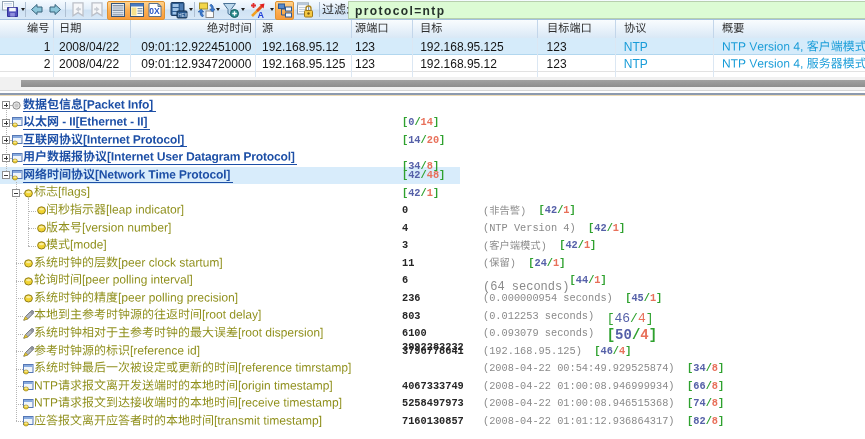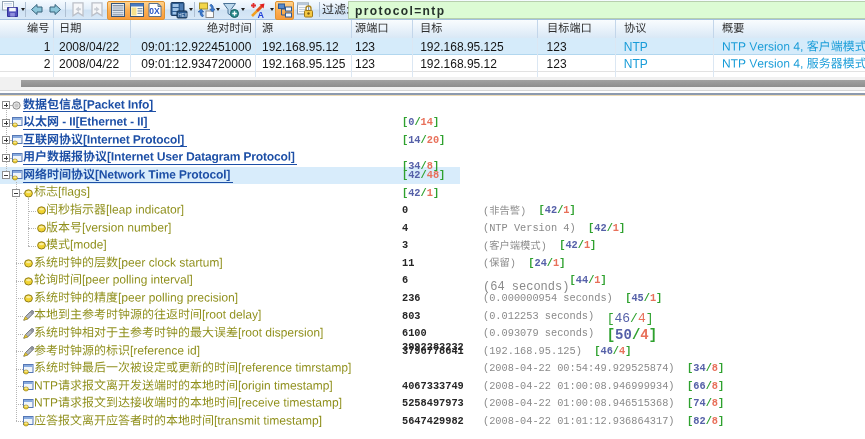--- a/index.html
+++ b/index.html
@@ -431,14 +431,14 @@
 <div style="position:absolute;left:687.1px;top:397.4px;font-family:'Liberation Mono',monospace;font-size:10.3px;font-weight:bold;white-space:pre"><span style="color:#2ea12e">[</span><span style="color:#5560a8">74</span><span style="color:#2ea12e">/</span><span style="color:#e8705a">8</span><span style="color:#2ea12e">]</span></div>
 <svg class="abs" style="left:22.5px;top:416.2px" width="11" height="11" viewBox="0 0 11 11">
     <rect x="0.5" y="0.5" width="9.5" height="8" fill="#f0f5fb" stroke="#5577b5"></rect>
     <rect x="1" y="1" width="8.5" height="2" fill="#88abdf"></rect>
     <ellipse cx="3" cy="8" rx="2.4" ry="2" fill="#eecf35" stroke="#9a841a" stroke-width="0.7"></ellipse>
     <ellipse cx="3" cy="7.3" rx="1.8" ry="0.7" fill="#f8ea9a"></ellipse>
   </svg>
 <div style="position:absolute;left:33.5px;top:413.9px;line-height:0"><svg width="289" height="15" viewBox="0 0 289 15">
       <path transform="translate(0,10.56)" d="M3.2 -5.9C3.7 -4.6 4.2 -2.9 4.5 -1.8L5.3 -2.1C5.1 -3.2 4.5 -4.9 3.9 -6.2ZM5.8 -6.6C6.2 -5.2 6.6 -3.5 6.8 -2.4L7.6 -2.7C7.5 -3.8 7.0 -5.5 6.6 -6.8ZM5.6 -9.9C5.8 -9.5 6.1 -9.0 6.3 -8.5H1.5V-5.3C1.5 -3.6 1.4 -1.2 0.4 0.5C0.6 0.6 1.1 0.9 1.2 1.0C2.2 -0.7 2.4 -3.4 2.4 -5.3V-7.7H11.3V-8.5H7.3C7.1 -9.0 6.8 -9.6 6.5 -10.2ZM2.5 -0.5V0.4H11.5V-0.5H8.2C9.3 -2.3 10.2 -4.5 10.8 -6.5L9.8 -6.9C9.4 -4.8 8.4 -2.3 7.3 -0.5Z M17.8 -7.2C16.8 -5.8 14.8 -4.6 12.5 -3.8C12.7 -3.7 12.9 -3.3 13.1 -3.1C14.0 -3.4 14.8 -3.8 15.6 -4.2V-3.8H20.5V-4.4C21.3 -3.9 22.2 -3.5 23.0 -3.3C23.2 -3.5 23.4 -3.9 23.7 -4.1C21.8 -4.6 19.6 -5.7 18.4 -6.6L18.7 -6.9ZM16.1 -4.6C16.8 -5.0 17.4 -5.5 17.9 -6.0C18.5 -5.6 19.3 -5.1 20.1 -4.6ZM14.5 -2.8V1.0H15.4V0.5H20.6V0.9H21.5V-2.8ZM15.4 -0.3V-2.1H20.6V-0.3ZM14.4 -10.1C14.0 -9.0 13.3 -7.8 12.4 -7.1C12.7 -7.0 13.0 -6.7 13.2 -6.6C13.6 -7.0 14.0 -7.6 14.4 -8.2H15.0C15.3 -7.7 15.6 -7.1 15.7 -6.6L16.5 -6.9C16.4 -7.3 16.2 -7.7 15.9 -8.2H17.9V-9.0H14.8C15.0 -9.3 15.1 -9.6 15.3 -9.9ZM19.1 -10.1C18.9 -9.2 18.3 -8.2 17.7 -7.6C17.9 -7.5 18.3 -7.2 18.4 -7.1C18.7 -7.4 19.0 -7.8 19.2 -8.2H20.1C20.4 -7.7 20.8 -7.1 20.9 -6.7L21.8 -7.0C21.6 -7.3 21.4 -7.8 21.1 -8.2H23.3V-8.9H19.6C19.8 -9.3 19.9 -9.6 20.0 -9.9Z M29.1 -9.7V0.9H30.0V-4.7H30.3C30.8 -3.5 31.4 -2.3 32.2 -1.3C31.6 -0.7 30.9 -0.1 30.0 0.3C30.3 0.5 30.5 0.8 30.6 1.0C31.5 0.6 32.2 -0.0 32.8 -0.7C33.4 0.0 34.1 0.5 34.9 0.9C35.1 0.7 35.4 0.3 35.6 0.2C34.8 -0.2 34.0 -0.7 33.4 -1.4C34.2 -2.5 34.8 -3.9 35.1 -5.4L34.5 -5.6L34.4 -5.6H30.0V-8.8H33.8C33.8 -7.8 33.7 -7.3 33.5 -7.1C33.4 -7.0 33.3 -7.0 33.0 -7.0C32.8 -7.0 32.0 -7.0 31.2 -7.1C31.4 -6.9 31.5 -6.6 31.5 -6.4C32.3 -6.3 33.0 -6.3 33.4 -6.3C33.8 -6.3 34.1 -6.4 34.3 -6.6C34.6 -6.9 34.7 -7.6 34.7 -9.3C34.8 -9.4 34.8 -9.7 34.8 -9.7ZM31.2 -4.7H34.1C33.8 -3.8 33.3 -2.8 32.8 -2.0C32.1 -2.8 31.6 -3.8 31.2 -4.7ZM26.3 -10.1V-7.7H24.6V-6.8H26.3V-4.2L24.4 -3.7L24.6 -2.8L26.3 -3.3V-0.2C26.3 0.0 26.2 0.1 26.0 0.1C25.8 0.1 25.2 0.1 24.5 0.1C24.7 0.3 24.8 0.7 24.8 1.0C25.8 1.0 26.3 0.9 26.7 0.8C27.0 0.6 27.2 0.4 27.2 -0.2V-3.6L28.6 -4.0L28.5 -4.9L27.2 -4.5V-6.8H28.5V-7.7H27.2V-10.1Z M41.1 -9.9C41.4 -9.3 41.8 -8.5 42.0 -8.0L43.0 -8.3C42.8 -8.8 42.4 -9.6 42.0 -10.2ZM36.6 -8.0V-7.1H38.5C39.2 -5.3 40.1 -3.7 41.4 -2.4C40.0 -1.3 38.4 -0.5 36.4 0.1C36.6 0.3 36.9 0.7 37.0 0.9C39.0 0.3 40.7 -0.6 42.0 -1.8C43.4 -0.6 45.0 0.3 47.0 0.9C47.1 0.6 47.4 0.2 47.6 0.0C45.7 -0.4 44.1 -1.3 42.7 -2.4C43.9 -3.6 44.9 -5.2 45.6 -7.1H47.4V-8.0ZM42.0 -3.0C40.9 -4.2 40.0 -5.5 39.4 -7.1H44.5C43.9 -5.5 43.1 -4.1 42.0 -3.0Z M53.2 -9.9C53.3 -9.6 53.5 -9.3 53.6 -9.0H48.8V-8.2H59.3V-9.0H54.5C54.4 -9.3 54.2 -9.8 54.0 -10.2ZM51.5 -0.3C51.8 -0.4 52.3 -0.5 55.9 -0.9C56.1 -0.6 56.2 -0.4 56.3 -0.2L56.9 -0.7C56.6 -1.2 56.0 -2.0 55.5 -2.7L54.9 -2.3L55.5 -1.5L52.5 -1.2C52.9 -1.7 53.3 -2.2 53.6 -2.8H57.9V0.0C57.9 0.2 57.8 0.2 57.6 0.2C57.4 0.2 56.7 0.2 56.1 0.2C56.2 0.4 56.4 0.7 56.4 0.9C57.3 0.9 57.9 0.9 58.2 0.8C58.6 0.7 58.7 0.5 58.7 0.0V-3.6H54.1L54.6 -4.4H58.0V-7.8H57.1V-5.1H50.9V-7.8H50.1V-4.4H53.6C53.4 -4.1 53.3 -3.8 53.1 -3.6H49.3V0.9H50.2V-2.8H52.7C52.4 -2.3 52.1 -2.0 52.0 -1.8C51.7 -1.5 51.5 -1.2 51.2 -1.2C51.3 -0.9 51.5 -0.5 51.5 -0.3ZM55.6 -8.0C55.2 -7.7 54.7 -7.3 54.1 -7.0C53.5 -7.4 52.8 -7.7 52.2 -7.9L51.8 -7.5C52.3 -7.3 52.9 -7.0 53.5 -6.7C52.8 -6.3 52.1 -6.0 51.5 -5.8C51.6 -5.7 51.9 -5.4 52.0 -5.3C52.6 -5.6 53.4 -5.9 54.1 -6.4C54.9 -6.0 55.5 -5.6 56.0 -5.3L56.4 -5.9C56.0 -6.1 55.4 -6.4 54.8 -6.7C55.3 -7.0 55.8 -7.4 56.2 -7.7Z M67.8 -8.4V-5.0H64.4V-5.5V-8.4ZM60.6 -5.0V-4.2H63.5C63.3 -2.5 62.7 -0.9 60.6 0.3C60.9 0.5 61.2 0.8 61.4 1.0C63.6 -0.4 64.2 -2.3 64.4 -4.2H67.8V1.0H68.7V-4.2H71.4V-5.0H68.7V-8.4H71.0V-9.3H61.1V-8.4H63.5V-5.5L63.5 -5.0Z M75.2 -5.9C75.7 -4.6 76.2 -2.9 76.5 -1.8L77.3 -2.1C77.1 -3.2 76.5 -4.9 75.9 -6.2ZM77.8 -6.6C78.2 -5.2 78.6 -3.5 78.8 -2.4L79.6 -2.7C79.5 -3.8 79.0 -5.5 78.6 -6.8ZM77.6 -9.9C77.8 -9.5 78.1 -9.0 78.3 -8.5H73.5V-5.3C73.5 -3.6 73.4 -1.2 72.4 0.5C72.6 0.6 73.1 0.9 73.2 1.0C74.2 -0.7 74.4 -3.4 74.4 -5.3V-7.7H83.3V-8.5H79.3C79.1 -9.0 78.8 -9.6 78.5 -10.2ZM74.5 -0.5V0.4H83.5V-0.5H80.2C81.3 -2.3 82.2 -4.5 82.8 -6.5L81.8 -6.9C81.4 -4.8 80.4 -2.3 79.3 -0.5Z M89.8 -7.2C88.8 -5.8 86.8 -4.6 84.5 -3.8C84.7 -3.7 84.9 -3.3 85.1 -3.1C86.0 -3.4 86.8 -3.8 87.6 -4.2V-3.8H92.5V-4.4C93.3 -3.9 94.2 -3.5 95.0 -3.3C95.2 -3.5 95.4 -3.9 95.7 -4.1C93.8 -4.6 91.6 -5.7 90.4 -6.6L90.7 -6.9ZM88.1 -4.6C88.8 -5.0 89.4 -5.5 89.9 -6.0C90.5 -5.6 91.3 -5.1 92.1 -4.6ZM86.5 -2.8V1.0H87.4V0.5H92.6V0.9H93.5V-2.8ZM87.4 -0.3V-2.1H92.6V-0.3ZM86.4 -10.1C86.0 -9.0 85.3 -7.8 84.4 -7.1C84.7 -7.0 85.0 -6.7 85.2 -6.6C85.6 -7.0 86.0 -7.6 86.4 -8.2H87.0C87.3 -7.7 87.6 -7.1 87.7 -6.6L88.5 -6.9C88.4 -7.3 88.2 -7.7 87.9 -8.2H89.9V-9.0H86.8C87.0 -9.3 87.1 -9.6 87.3 -9.9ZM91.1 -10.1C90.9 -9.2 90.3 -8.2 89.7 -7.6C89.9 -7.5 90.3 -7.2 90.4 -7.1C90.7 -7.4 91.0 -7.8 91.2 -8.2H92.1C92.4 -7.7 92.8 -7.1 92.9 -6.7L93.8 -7.0C93.6 -7.3 93.4 -7.8 93.1 -8.2H95.3V-8.9H91.6C91.8 -9.3 91.9 -9.6 92.0 -9.9Z M106.0 -9.7C105.6 -9.1 105.2 -8.6 104.7 -8.1V-8.6H101.7V-10.1H100.8V-8.6H97.7V-7.8H100.8V-6.2H96.6V-5.4H101.4C99.8 -4.4 98.1 -3.6 96.4 -3.0C96.6 -2.8 96.8 -2.5 97.0 -2.3C97.7 -2.6 98.4 -2.9 99.2 -3.2V1.0H100.1V0.6H105.0V0.9H105.9V-4.2H100.9C101.6 -4.5 102.2 -5.0 102.8 -5.4H107.4V-6.2H103.9C105.0 -7.1 106.0 -8.1 106.8 -9.3ZM101.7 -6.2V-7.8H104.4C103.8 -7.2 103.2 -6.7 102.5 -6.2ZM100.1 -1.5H105.0V-0.2H100.1ZM100.1 -2.2V-3.4H105.0V-2.2Z M113.7 -5.4C114.3 -4.5 115.1 -3.2 115.5 -2.5L116.3 -3.0C115.9 -3.7 115.1 -4.9 114.4 -5.8ZM111.9 -4.8V-2.1H109.8V-4.8ZM111.9 -5.6H109.8V-8.3H111.9ZM109.0 -9.1V-0.3H109.8V-1.3H112.7V-9.1ZM117.2 -10.0V-7.7H113.3V-6.8H117.2V-0.4C117.2 -0.2 117.1 -0.1 116.8 -0.1C116.6 -0.0 115.7 -0.0 114.7 -0.1C114.9 0.2 115.0 0.6 115.1 0.8C116.3 0.8 117.0 0.8 117.5 0.7C117.9 0.5 118.1 0.3 118.1 -0.4V-6.8H119.5V-7.7H118.1V-10.0Z M126.6 -5.1C127.3 -4.2 128.1 -3.0 128.5 -2.3L129.2 -2.7C128.8 -3.5 128.0 -4.6 127.3 -5.5ZM122.9 -10.1C122.8 -9.5 122.6 -8.7 122.4 -8.1H121.0V0.6H121.9V-0.3H125.2V-8.1H123.2C123.4 -8.7 123.6 -9.3 123.9 -9.9ZM121.9 -7.3H124.4V-4.8H121.9ZM121.9 -1.1V-4.0H124.4V-1.1ZM127.2 -10.1C126.8 -8.5 126.1 -6.8 125.3 -5.7C125.5 -5.6 125.9 -5.4 126.1 -5.2C126.5 -5.8 126.9 -6.5 127.2 -7.4H130.3C130.1 -2.5 129.9 -0.7 129.6 -0.3C129.4 -0.1 129.3 -0.1 129.0 -0.1C128.8 -0.1 128.0 -0.1 127.2 -0.2C127.4 0.1 127.5 0.5 127.5 0.7C128.2 0.7 128.9 0.8 129.3 0.7C129.8 0.7 130.0 0.6 130.3 0.2C130.8 -0.4 131.0 -2.2 131.1 -7.7C131.1 -7.8 131.1 -8.2 131.1 -8.2H127.5C127.7 -8.7 127.9 -9.3 128.0 -9.9Z M137.5 -10.1V-7.5H132.8V-6.6H136.4C135.5 -4.6 134.0 -2.7 132.4 -1.7C132.7 -1.5 133.0 -1.2 133.1 -0.9C134.8 -2.1 136.4 -4.3 137.3 -6.6H137.5V-2.2H134.7V-1.3H137.5V1.0H138.5V-1.3H141.3V-2.2H138.5V-6.6H138.6C139.5 -4.3 141.1 -2.1 142.9 -1.0C143.0 -1.2 143.4 -1.6 143.6 -1.8C141.9 -2.7 140.4 -4.6 139.5 -6.6H143.2V-7.5H138.5V-10.1Z M149.1 -9.0V-5.7L147.9 -5.1L148.2 -4.3L149.1 -4.7V-0.9C149.1 0.4 149.5 0.7 150.9 0.7C151.2 0.7 153.6 0.7 153.9 0.7C155.1 0.7 155.4 0.2 155.6 -1.5C155.3 -1.5 155.0 -1.7 154.8 -1.8C154.7 -0.5 154.6 -0.1 153.9 -0.1C153.4 -0.1 151.4 -0.1 151.0 -0.1C150.2 -0.1 150.0 -0.3 150.0 -0.9V-5.1L151.6 -5.8V-1.7H152.5V-6.2L154.2 -6.9C154.2 -4.9 154.1 -3.6 154.1 -3.3C154.0 -3.0 153.9 -3.0 153.7 -3.0C153.6 -3.0 153.2 -3.0 152.9 -3.0C153.0 -2.8 153.1 -2.5 153.1 -2.2C153.5 -2.2 153.9 -2.2 154.2 -2.3C154.6 -2.4 154.8 -2.6 154.9 -3.1C155.0 -3.6 155.0 -5.4 155.0 -7.6L155.1 -7.8L154.4 -8.1L154.3 -7.9L154.1 -7.8L152.5 -7.1V-10.1H151.6V-6.7L150.0 -6.0V-9.0ZM144.4 -1.8 144.8 -0.9C145.8 -1.4 147.2 -2.0 148.5 -2.6L148.3 -3.4L146.9 -2.9V-6.3H148.3V-7.2H146.9V-9.9H146.0V-7.2H144.5V-6.3H146.0V-2.5C145.4 -2.2 144.9 -2.0 144.4 -1.8Z M161.7 -5.4C162.3 -4.5 163.1 -3.2 163.5 -2.5L164.3 -3.0C163.9 -3.7 163.1 -4.9 162.4 -5.8ZM159.9 -4.8V-2.1H157.8V-4.8ZM159.9 -5.6H157.8V-8.3H159.9ZM157.0 -9.1V-0.3H157.8V-1.3H160.7V-9.1ZM165.2 -10.0V-7.7H161.3V-6.8H165.2V-0.4C165.2 -0.2 165.1 -0.1 164.8 -0.1C164.6 -0.0 163.7 -0.0 162.7 -0.1C162.9 0.2 163.0 0.6 163.1 0.8C164.3 0.8 165.0 0.8 165.5 0.7C165.9 0.5 166.1 0.3 166.1 -0.4V-6.8H167.5V-7.7H166.1V-10.0Z M169.1 -7.4V1.0H170.0V-7.4ZM169.3 -9.5C169.8 -9.0 170.4 -8.2 170.7 -7.7L171.5 -8.2C171.2 -8.7 170.5 -9.4 170.0 -9.9ZM172.5 -3.5H175.4V-1.9H172.5ZM172.5 -5.9H175.4V-4.3H172.5ZM171.7 -6.6V-1.2H176.3V-6.6ZM172.2 -9.4V-8.6H178.0V-0.1C178.0 0.0 178.0 0.1 177.8 0.1C177.7 0.1 177.2 0.1 176.7 0.1C176.8 0.3 176.9 0.7 177.0 0.9C177.7 0.9 178.2 0.9 178.5 0.8C178.8 0.6 179.0 0.4 179.0 -0.1V-9.4Z M180.9 2.5V-8.7H183.2V-7.9H181.9V1.7H183.2V2.5Z M186.6 -0.0Q186.1 0.1 185.5 0.1Q184.2 0.1 184.2 -1.3V-5.6H183.5V-6.3H184.3L184.6 -7.8H185.3V-6.3H186.5V-5.6H185.3V-1.6Q185.3 -1.1 185.5 -0.9Q185.6 -0.7 186.0 -0.7Q186.2 -0.7 186.6 -0.8Z M187.5 0.0V-4.9Q187.5 -5.5 187.5 -6.3H188.5Q188.5 -5.3 188.5 -5.0H188.5Q188.8 -5.9 189.1 -6.2Q189.4 -6.5 190.0 -6.5Q190.2 -6.5 190.5 -6.4V-5.4Q190.3 -5.5 189.9 -5.5Q189.2 -5.5 188.9 -4.9Q188.6 -4.4 188.6 -3.3V0.0Z M193.1 0.1Q192.1 0.1 191.7 -0.4Q191.2 -0.9 191.2 -1.8Q191.2 -2.8 191.8 -3.3Q192.5 -3.8 193.9 -3.8L195.3 -3.9V-4.2Q195.3 -5.0 195.0 -5.3Q194.7 -5.7 194.0 -5.7Q193.3 -5.7 192.9 -5.4Q192.6 -5.2 192.6 -4.6L191.5 -4.7Q191.7 -6.5 194.0 -6.5Q195.2 -6.5 195.8 -5.9Q196.4 -5.4 196.4 -4.3V-1.6Q196.4 -1.1 196.5 -0.9Q196.6 -0.7 197.0 -0.7Q197.1 -0.7 197.3 -0.7V-0.0Q196.9 0.1 196.5 0.1Q195.9 0.1 195.7 -0.2Q195.4 -0.6 195.4 -1.2H195.3Q194.9 -0.5 194.4 -0.2Q193.9 0.1 193.1 0.1ZM193.3 -0.7Q193.9 -0.7 194.4 -0.9Q194.8 -1.2 195.1 -1.7Q195.3 -2.1 195.3 -2.6V-3.1L194.2 -3.1Q193.4 -3.1 193.1 -3.0Q192.7 -2.8 192.5 -2.5Q192.3 -2.2 192.3 -1.8Q192.3 -1.2 192.5 -1.0Q192.8 -0.7 193.3 -0.7Z M202.2 0.0V-4.0Q202.2 -4.6 202.0 -5.0Q201.9 -5.3 201.7 -5.5Q201.4 -5.6 200.9 -5.6Q200.1 -5.6 199.7 -5.1Q199.2 -4.6 199.2 -3.7V0.0H198.2V-5.0Q198.2 -6.1 198.1 -6.3H199.1Q199.1 -6.3 199.1 -6.2Q199.1 -6.1 199.2 -5.9Q199.2 -5.7 199.2 -5.3H199.2Q199.6 -5.9 200.0 -6.2Q200.5 -6.5 201.2 -6.5Q202.3 -6.5 202.7 -5.9Q203.2 -5.4 203.2 -4.2V0.0Z M209.6 -1.8Q209.6 -0.9 208.9 -0.4Q208.2 0.1 207.0 0.1Q205.8 0.1 205.2 -0.3Q204.5 -0.7 204.3 -1.5L205.3 -1.7Q205.4 -1.2 205.8 -0.9Q206.3 -0.7 207.0 -0.7Q207.8 -0.7 208.2 -0.9Q208.6 -1.2 208.6 -1.7Q208.6 -2.0 208.3 -2.3Q208.0 -2.5 207.5 -2.7L206.7 -2.9Q205.8 -3.1 205.4 -3.3Q205.0 -3.6 204.8 -3.9Q204.6 -4.2 204.6 -4.7Q204.6 -5.5 205.2 -6.0Q205.8 -6.4 207.0 -6.4Q208.1 -6.4 208.7 -6.1Q209.3 -5.7 209.5 -4.9L208.5 -4.8Q208.4 -5.2 208.0 -5.4Q207.7 -5.6 207.0 -5.6Q206.3 -5.6 206.0 -5.4Q205.6 -5.2 205.6 -4.8Q205.6 -4.5 205.8 -4.3Q205.9 -4.1 206.2 -4.0Q206.5 -3.9 207.3 -3.7Q208.2 -3.5 208.5 -3.3Q208.9 -3.1 209.1 -2.9Q209.3 -2.7 209.5 -2.4Q209.6 -2.1 209.6 -1.8Z M214.5 0.0V-4.0Q214.5 -4.9 214.3 -5.3Q214.0 -5.6 213.4 -5.6Q212.7 -5.6 212.3 -5.1Q211.9 -4.6 211.9 -3.7V0.0H210.8V-5.0Q210.8 -6.1 210.8 -6.3H211.8Q211.8 -6.3 211.8 -6.2Q211.8 -6.1 211.8 -5.9Q211.8 -5.7 211.9 -5.3H211.9Q212.2 -5.9 212.6 -6.2Q213.1 -6.5 213.7 -6.5Q214.4 -6.5 214.9 -6.2Q215.3 -5.9 215.4 -5.3H215.5Q215.8 -5.9 216.3 -6.2Q216.7 -6.5 217.4 -6.5Q218.3 -6.5 218.8 -5.9Q219.2 -5.4 219.2 -4.2V0.0H218.2V-4.0Q218.2 -4.9 217.9 -5.3Q217.7 -5.6 217.0 -5.6Q216.3 -5.6 215.9 -5.1Q215.6 -4.6 215.6 -3.7V0.0Z M220.8 -7.7V-8.7H221.9V-7.7ZM220.8 0.0V-6.3H221.9V0.0Z M225.9 -0.0Q225.4 0.1 224.9 0.1Q223.6 0.1 223.6 -1.3V-5.6H222.9V-6.3H223.6L223.9 -7.8H224.6V-6.3H225.8V-5.6H224.6V-1.6Q224.6 -1.1 224.8 -0.9Q224.9 -0.7 225.3 -0.7Q225.5 -0.7 225.9 -0.8Z M232.6 -0.0Q232.1 0.1 231.5 0.1Q230.3 0.1 230.3 -1.3V-5.6H229.5V-6.3H230.3L230.6 -7.8H231.3V-6.3H232.5V-5.6H231.3V-1.6Q231.3 -1.1 231.5 -0.9Q231.6 -0.7 232.0 -0.7Q232.2 -0.7 232.6 -0.8Z M233.5 -7.7V-8.7H234.5V-7.7ZM233.5 0.0V-6.3H234.5V0.0Z M239.8 0.0V-4.0Q239.8 -4.9 239.6 -5.3Q239.3 -5.6 238.7 -5.6Q238.0 -5.6 237.6 -5.1Q237.2 -4.6 237.2 -3.7V0.0H236.2V-5.0Q236.2 -6.1 236.1 -6.3H237.1Q237.1 -6.3 237.1 -6.2Q237.2 -6.1 237.2 -5.9Q237.2 -5.7 237.2 -5.3H237.2Q237.5 -5.9 238.0 -6.2Q238.4 -6.5 239.1 -6.5Q239.8 -6.5 240.2 -6.2Q240.6 -5.9 240.8 -5.3H240.8Q241.1 -5.9 241.6 -6.2Q242.1 -6.5 242.7 -6.5Q243.7 -6.5 244.1 -5.9Q244.5 -5.4 244.5 -4.2V0.0H243.5V-4.0Q243.5 -4.9 243.3 -5.3Q243.0 -5.6 242.3 -5.6Q241.7 -5.6 241.3 -5.1Q240.9 -4.6 240.9 -3.7V0.0Z M247.0 -2.9Q247.0 -1.9 247.4 -1.3Q247.9 -0.7 248.7 -0.7Q249.4 -0.7 249.8 -0.9Q250.2 -1.2 250.4 -1.6L251.3 -1.4Q250.7 0.1 248.7 0.1Q247.3 0.1 246.6 -0.7Q245.8 -1.6 245.8 -3.2Q245.8 -4.8 246.6 -5.6Q247.3 -6.5 248.7 -6.5Q251.5 -6.5 251.5 -3.1V-2.9ZM250.4 -3.8Q250.3 -4.8 249.9 -5.2Q249.5 -5.7 248.7 -5.7Q247.9 -5.7 247.5 -5.2Q247.0 -4.7 247.0 -3.8Z M257.6 -1.8Q257.6 -0.9 256.9 -0.4Q256.2 0.1 255.0 0.1Q253.8 0.1 253.2 -0.3Q252.5 -0.7 252.3 -1.5L253.3 -1.7Q253.4 -1.2 253.8 -0.9Q254.3 -0.7 255.0 -0.7Q255.8 -0.7 256.2 -0.9Q256.6 -1.2 256.6 -1.7Q256.6 -2.0 256.3 -2.3Q256.0 -2.5 255.5 -2.7L254.7 -2.9Q253.8 -3.1 253.4 -3.3Q253.0 -3.6 252.8 -3.9Q252.6 -4.2 252.6 -4.7Q252.6 -5.5 253.2 -6.0Q253.8 -6.4 255.0 -6.4Q256.1 -6.4 256.7 -6.1Q257.3 -5.7 257.5 -4.9L256.5 -4.8Q256.4 -5.2 256.0 -5.4Q255.7 -5.6 255.0 -5.6Q254.3 -5.6 254.0 -5.4Q253.6 -5.2 253.6 -4.8Q253.6 -4.5 253.8 -4.3Q253.9 -4.1 254.2 -4.0Q254.5 -3.9 255.3 -3.7Q256.2 -3.5 256.5 -3.3Q256.9 -3.1 257.1 -2.9Q257.3 -2.7 257.5 -2.4Q257.6 -2.1 257.6 -1.8Z M261.3 -0.0Q260.7 0.1 260.2 0.1Q258.9 0.1 258.9 -1.3V-5.6H258.2V-6.3H259.0L259.3 -7.8H260.0V-6.3H261.2V-5.6H260.0V-1.6Q260.0 -1.1 260.1 -0.9Q260.3 -0.7 260.6 -0.7Q260.9 -0.7 261.3 -0.8Z M263.8 0.1Q262.8 0.1 262.3 -0.4Q261.9 -0.9 261.9 -1.8Q261.9 -2.8 262.5 -3.3Q263.2 -3.8 264.6 -3.8L266.0 -3.9V-4.2Q266.0 -5.0 265.7 -5.3Q265.4 -5.7 264.7 -5.7Q263.9 -5.7 263.6 -5.4Q263.3 -5.2 263.2 -4.6L262.1 -4.7Q262.4 -6.5 264.7 -6.5Q265.9 -6.5 266.5 -5.9Q267.1 -5.4 267.1 -4.3V-1.6Q267.1 -1.1 267.2 -0.9Q267.3 -0.7 267.7 -0.7Q267.8 -0.7 268.0 -0.7V-0.0Q267.6 0.1 267.2 0.1Q266.6 0.1 266.4 -0.2Q266.1 -0.6 266.1 -1.2H266.0Q265.6 -0.5 265.1 -0.2Q264.5 0.1 263.8 0.1ZM264.0 -0.7Q264.6 -0.7 265.0 -0.9Q265.5 -1.2 265.8 -1.7Q266.0 -2.1 266.0 -2.6V-3.1L264.9 -3.1Q264.1 -3.1 263.7 -3.0Q263.3 -2.8 263.1 -2.5Q262.9 -2.2 262.9 -1.8Q262.9 -1.2 263.2 -1.0Q263.5 -0.7 264.0 -0.7Z M272.5 0.0V-4.0Q272.5 -4.9 272.3 -5.3Q272.0 -5.6 271.4 -5.6Q270.7 -5.6 270.3 -5.1Q269.9 -4.6 269.9 -3.7V0.0H268.9V-5.0Q268.9 -6.1 268.8 -6.3H269.8Q269.8 -6.3 269.8 -6.2Q269.8 -6.1 269.8 -5.9Q269.8 -5.7 269.9 -5.3H269.9Q270.2 -5.9 270.7 -6.2Q271.1 -6.5 271.7 -6.5Q272.4 -6.5 272.9 -6.2Q273.3 -5.9 273.5 -5.3H273.5Q273.8 -5.9 274.3 -6.2Q274.7 -6.5 275.4 -6.5Q276.4 -6.5 276.8 -5.9Q277.2 -5.4 277.2 -4.2V0.0H276.2V-4.0Q276.2 -4.9 275.9 -5.3Q275.7 -5.6 275.0 -5.6Q274.3 -5.6 273.9 -5.1Q273.6 -4.6 273.6 -3.7V0.0Z M284.2 -3.2Q284.2 0.1 281.9 0.1Q280.4 0.1 279.9 -1.0H279.9Q279.9 -0.9 279.9 0.0V2.5H278.8V-5.0Q278.8 -6.0 278.8 -6.3H279.8Q279.8 -6.3 279.8 -6.2Q279.8 -6.0 279.9 -5.7Q279.9 -5.4 279.9 -5.3H279.9Q280.2 -5.9 280.6 -6.2Q281.1 -6.5 281.9 -6.5Q283.0 -6.5 283.6 -5.7Q284.2 -4.9 284.2 -3.2ZM283.1 -3.2Q283.1 -4.5 282.7 -5.1Q282.4 -5.6 281.6 -5.6Q281.0 -5.6 280.6 -5.4Q280.2 -5.1 280.1 -4.5Q279.9 -4.0 279.9 -3.1Q279.9 -1.8 280.3 -1.3Q280.7 -0.7 281.6 -0.7Q282.4 -0.7 282.7 -1.2Q283.1 -1.8 283.1 -3.2Z M284.8 2.5V1.7H286.1V-7.9H284.8V-8.7H287.2V2.5Z" fill="#8f8f1b"></path>
     </svg></div>
-<div style="position:absolute;left:402px;top:415.0px;font-family:'Liberation Mono',monospace;font-size:10.3px;font-weight:bold;color:#262626;white-space:pre">5647429982</div>
+<div style="position:absolute;left:402px;top:415.0px;font-family:'Liberation Mono',monospace;font-size:10.3px;font-weight:bold;color:#262626;white-space:pre">7160130857</div>
 <div style="position:absolute;left:483px;top:415.0px;font-family:'Liberation Mono',monospace;font-size:10.3px;color:#8a8a8a;white-space:pre">(2008-04-22 01:01:12.936864317)</div>
 <div style="position:absolute;left:687.1px;top:415.0px;font-family:'Liberation Mono',monospace;font-size:10.3px;font-weight:bold;white-space:pre"><span style="color:#2ea12e">[</span><span style="color:#5560a8">82</span><span style="color:#2ea12e">/</span><span style="color:#e8705a">8</span><span style="color:#2ea12e">]</span></div>
 </body></html>

